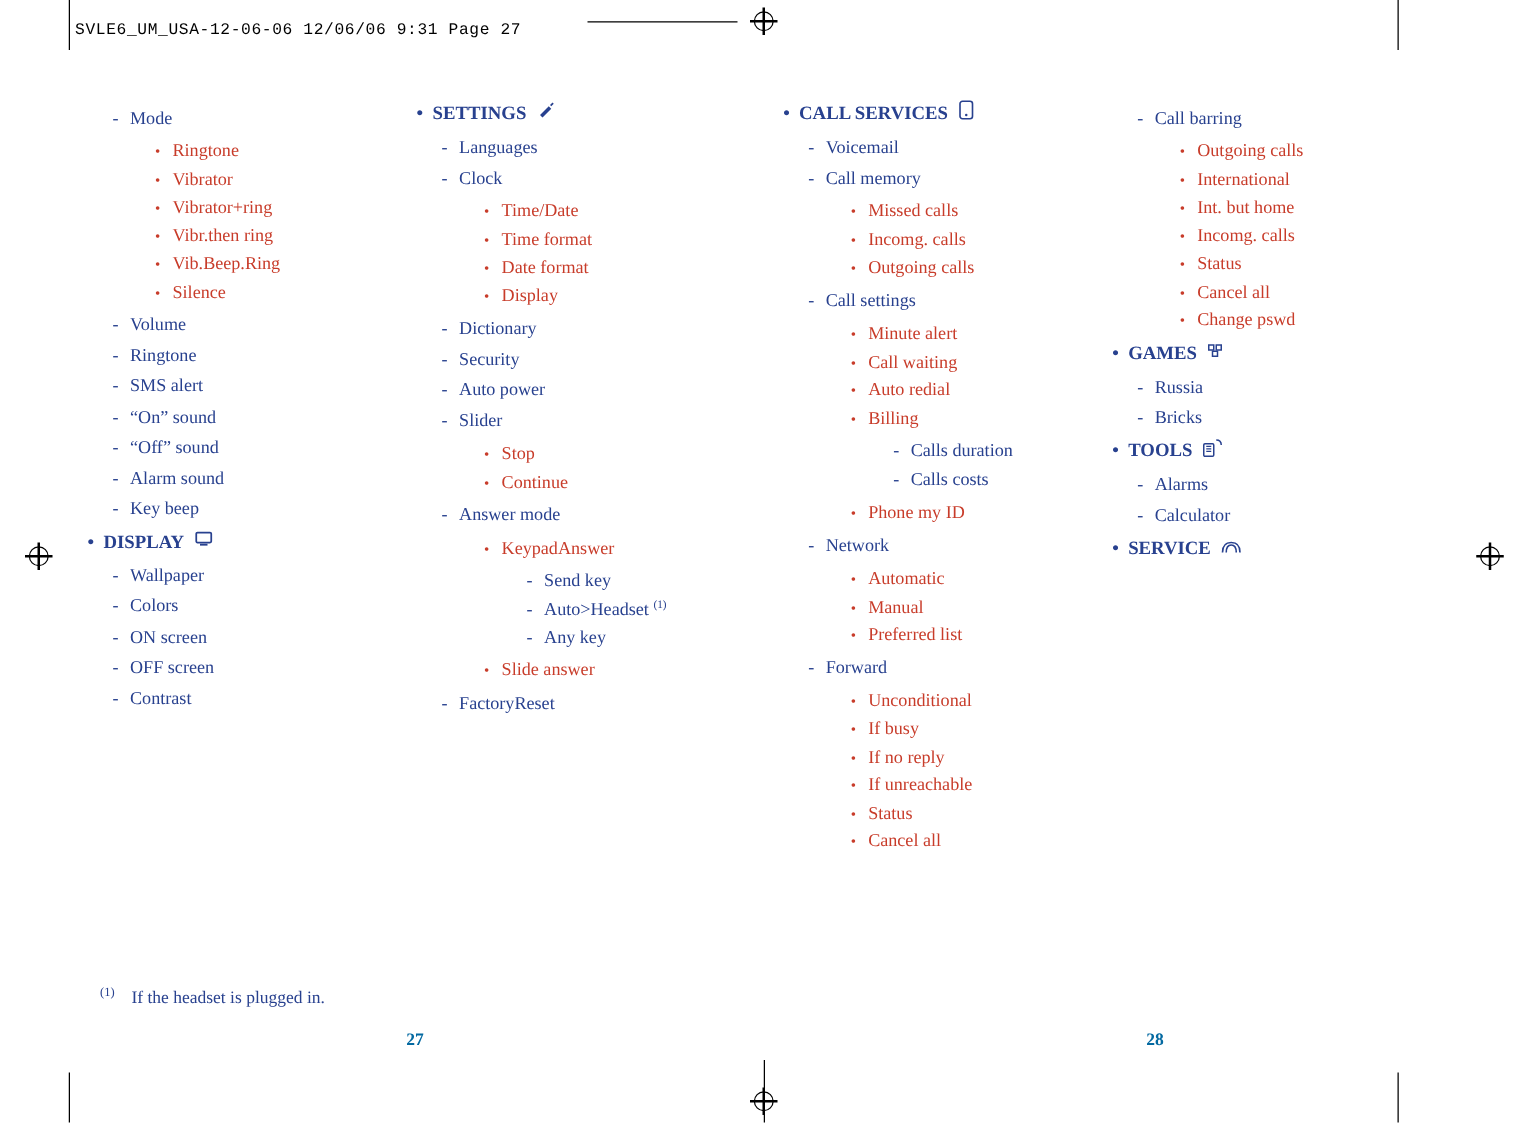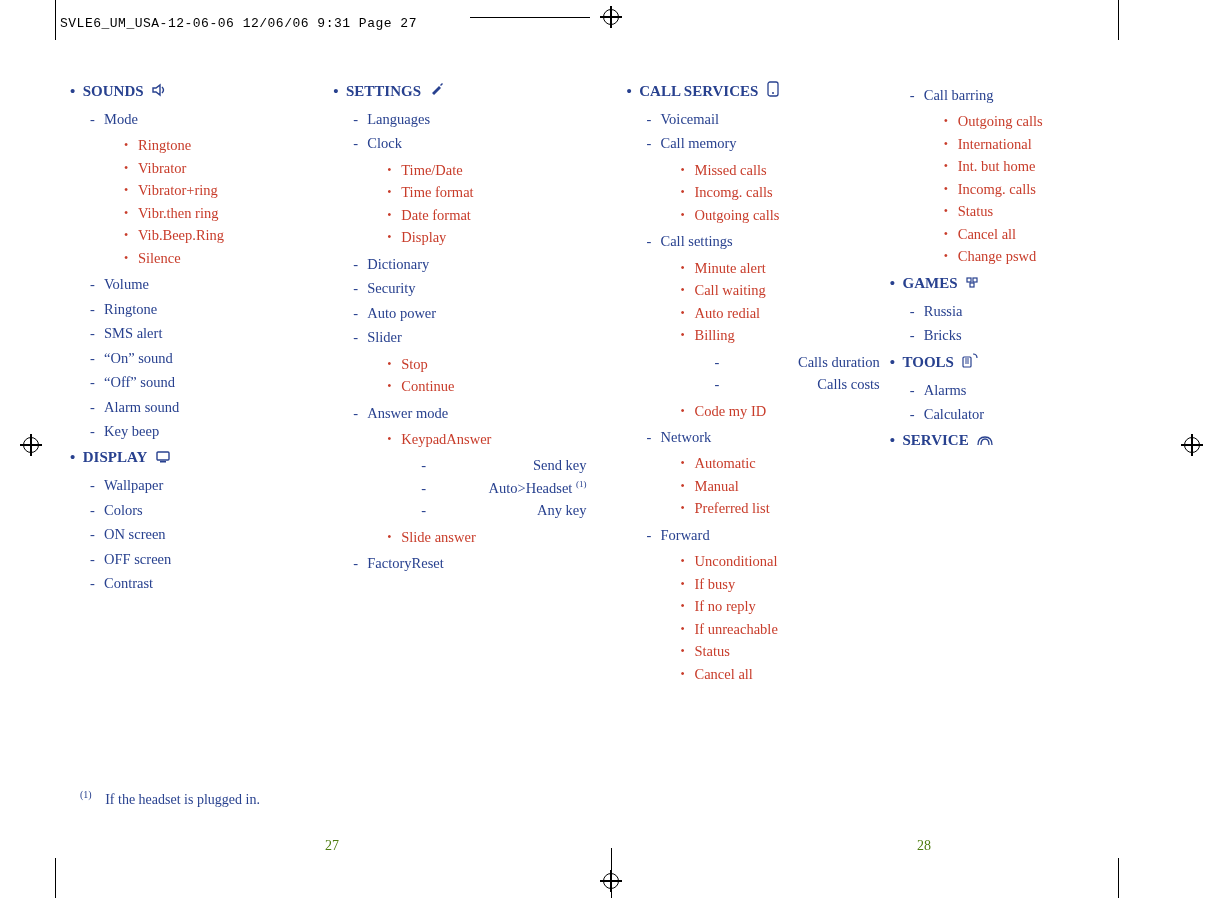--- a/index.html
+++ b/index.html
@@ -108,21 +108,20 @@
     position: absolute;
     left: 0;
     color: #c83c2a;
     font-size: 12px;
     top: 2px;
   }
   li.lvl3 {
     color: #28418f;
     position: relative;
     padding-left: 14px;
-    text-align: right;
   }
   li.lvl3::before {
     content: "-";
     position: absolute;
     left: 0;
     color: #28418f;
   }
   .icon {
     display: inline-block;
     vertical-align: middle;
@@ -134,24 +133,24 @@
     left: 80px;
     color: #28418f;
     font-size: 14px;
   }
   .footnote sup {
     font-size: 10px;
     margin-right: 10px;
   }
   .page-num {
     position: absolute;
-    bottom: 44px;
-    color: #4d7c0f;
+    bottom: 57px;
+    color: #0369a1;
     font-size: 14px;
-    font-weight: normal;
+    font-weight: bold;
   }
   .page-num.left { left: 325px; }
   .page-num.right { left: 870px; margin-left: 47px; }
   sup.fn { font-size: 9px; vertical-align: super; }
 </style>
 </head>
 <body>
 
 <div class="header-line">SVLE6_UM_USA-12-06-06  12/06/06  9:31  Page 27</div>
 
@@ -170,28 +169,20 @@
     <div class="circle"></div>
   </div>
 <div class="crop-line-v" style="top:0; left:55px; height:40px;"></div>
 <div class="crop-line-v" style="top:0; left:1118px; height:40px;"></div>
 <div class="crop-line-v" style="bottom:0; left:55px; height:40px;"></div>
 <div class="crop-line-v" style="bottom:0; left:1118px; height:40px;"></div>
 
 <div class="page-container">
 
   <div class="column">
-    <div>
-      <span class="header-bullet">•&nbsp;&nbsp;</span><span class="header-label">SOUNDS</span>
-      <span class="icon">
-        <svg width="16" height="14" viewBox="0 0 16 14">
-            <path d="M2 5 L2 9 L5 9 L9 12 L9 2 L5 5 Z M11 4 Q14 7 11 10" fill="none" stroke="#28418f" stroke-width="1.4"></path>
-          </svg>
-      </span>
-    </div>
     <ul class="top">
       <li class="lvl1"><span>Mode</span>
         <ul>
           <li class="lvl2"><span>Ringtone</span></li>
           <li class="lvl2"><span>Vibrator</span></li>
           <li class="lvl2"><span>Vibrator+ring</span></li>
           <li class="lvl2"><span>Vibr.then ring</span></li>
           <li class="lvl2"><span>Vib.Beep.Ring</span></li>
           <li class="lvl2"><span>Silence</span></li>
         </ul>
@@ -291,21 +282,21 @@
         <ul>
           <li class="lvl2"><span>Minute alert</span></li>
           <li class="lvl2"><span>Call waiting</span></li>
           <li class="lvl2"><span>Auto redial</span></li>
           <li class="lvl2"><span>Billing</span>
             <ul>
               <li class="lvl3"><span>Calls duration</span></li>
               <li class="lvl3"><span>Calls costs</span></li>
             </ul>
           </li>
-          <li class="lvl2"><span>Code my ID</span></li>
+          <li class="lvl2"><span>Phone my ID</span></li>
         </ul>
       </li>
       <li class="lvl1"><span>Network</span>
         <ul>
           <li class="lvl2"><span>Automatic</span></li>
           <li class="lvl2"><span>Manual</span></li>
           <li class="lvl2"><span>Preferred list</span></li>
         </ul>
       </li>
       <li class="lvl1"><span>Forward</span>

